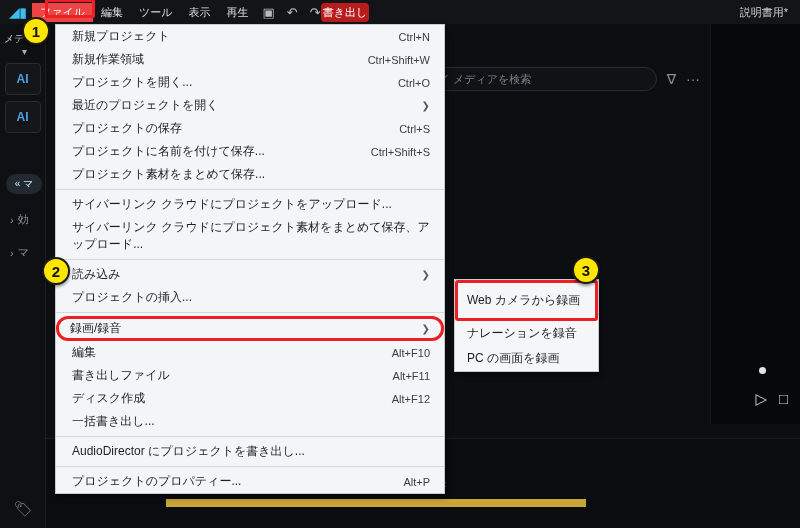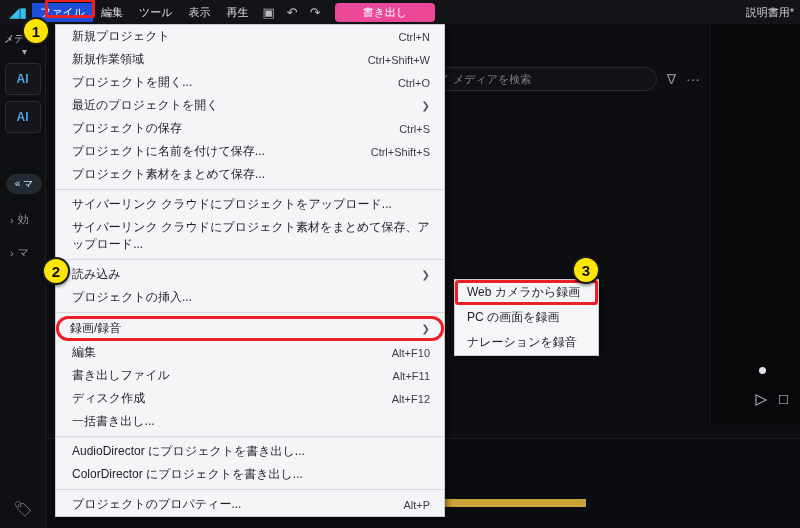--- a/index.html
+++ b/index.html
@@ -2,26 +2,26 @@
 <html><head>
 <meta charset="utf-8">
 <style>
   * { box-sizing: border-box; margin: 0; padding: 0; font-family: "Meiryo", "Hiragino Kaku Gothic Pro", "Yu Gothic", sans-serif; }
   body { width: 800px; height: 528px; background: #0d0e11; color: #cfd1d5; overflow: hidden; position: relative; }
 
   
   .menubar { height: 24px; background: #131417; display: flex; align-items: center; font-size: 11px; }
   .app-icon { width: 28px; height: 20px; margin-left: 4px; display:flex; align-items:center; justify-content:center; color:#39bff0; font-size:13px; font-weight:bold;}
   .menu-item { padding: 2px 8px; color: #dcdde0; cursor: default; }
-  .menu-item.active { background:#1d4ed8; color:#fff; }
+  .menu-item.active { background:#ef4444; color:#fff; }
   .menu-icons { display:flex; gap:12px; margin-left:6px; color:#b8bac0; align-items:center; }
   .menu-icons span { font-size:13px; }
-  .export-btn { background:#ec4899; color:#fff; border-radius:4px; padding:2px 28px; font-size:11px; margin-left:14px; }
+  .export-btn { background:#b91c1c; color:#fff; border-radius:4px; padding:2px 2px; font-size:11px; }
   .menubar .spacer { flex:1; }
-  .proj-name { font-size:11px; color:#d0d0d0; margin-right:6px;}
+  .proj-name { font-size:11px; color:#d0d0d0; margin-right:12px;}
 
   .workspace { position:relative; height: 504px; }
 
   
   .left-rail { position:absolute; left:0; top:0; width:46px; height:100%; background:#0f1013; border-right:1px solid #1e1f24; padding-top:4px;}
   .rail-label { font-size:10px; color:#c8ced6; margin:4px 0 0 4px; }
   .rail-arrow { color:#aaa; font-size:10px; margin-left:22px;}
   .rail-btn { width:36px; height:32px; margin:6px auto 0 auto; border:1px solid #2a2c33; border-radius:4px; display:flex; align-items:center; justify-content:center; color:#4aa3e0; font-size:12px; font-weight:bold; background:#15161a;}
   .rail-item { color:#8d919a; font-size:11px; margin-left:10px; margin-top:18px; display:flex; align-items:center; gap:4px;}
   .rail-bottom { position:absolute; bottom:10px; left:0; width:46px; display:flex; flex-direction:column; align-items:center; gap:10px; color:#7e828a; font-size:15px;}
@@ -45,21 +45,21 @@
 
   
   .dropdown { position:absolute; left:55px; top:0; width:390px; background:#f4f5f7; color:#1d1f23; font-size:12px; border:1px solid #c9cbd1; box-shadow:2px 3px 6px rgba(0,0,0,.45); z-index:10;}
   .dd-item { display:flex; align-items:center; padding:3px 14px 3px 16px; min-height:18px; cursor:default;}
   .dd-shortcut { margin-left:auto; color:#3b3d42; font-size:11px; }
   .dd-sub { margin-left:auto; color:#54575c; font-size:10px; }
   .dd-sep { height:1px; background:#d7d8dc; margin:3px 0;}
   .dd-item.highlight { border:3px solid #ec1f27; border-radius:12px; padding:1px 11px;}
   .submenu { position:absolute; left:454px; top:255px; width:145px; background:#f5f6f8; border:1px solid #c9cbd1; box-shadow:2px 3px 6px rgba(0,0,0,.45); z-index:11; font-size:12px; color:#1d1f23;}
   .submenu .dd-item { padding:4px 12px; min-height:18px;}
-  .submenu .dd-item.highlight { border:3px solid #ec1f27; border-radius:3px; padding:1px 9px; }
+  .submenu .dd-item.highlight { border:3px solid #ec1f27; border-radius:3px; padding:9px 9px; }
 
   
   .menu-highlight { position:absolute; left:45px; top:-1px; width:50px; height:19px; border:3px solid #ec1f27; border-radius:2px; z-index:15; pointer-events:none;}
 
   
   .callout { position:absolute; width:28px; height:28px; border-radius:50%; background:#ffe600; border:2px solid #1a1a1a; color:#111; font-weight:bold; font-size:15px; display:flex; align-items:center; justify-content:center; z-index:20; box-shadow:0 2px 3px rgba(0,0,0,.4);}
   .callout.c1 { left:22px; top:17px; }
   .callout.c2 { left:42px; top:257px; }
   .callout.c3 { left:572px; top:256px; }
 
@@ -193,33 +193,30 @@
         <span>ディスク作成</span>
         <span class="dd-shortcut">Alt+F12</span>
       </div>
       <div class="dd-item">
         <span>一括書き出し...</span>
       </div>
       <div class="dd-sep"></div>
       <div class="dd-item">
         <span>AudioDirector にプロジェクトを書き出し...</span>
       </div>
-      <div class="dd-item">
-        <span>ColorDirector にプロジェクトを書き出し...</span>
-      </div>
       <div class="dd-sep"></div>
       <div class="dd-item">
         <span>プロジェクトのプロパティー...</span>
         <span class="dd-shortcut">Alt+P</span>
       </div>
     </div>
 
   <div class="submenu" id="submenu">
       <div class="dd-item highlight">Web カメラから録画</div>
+      <div class="dd-item">ナレーションを録音</div>
       <div class="dd-item">PC の画面を録画</div>
-      <div class="dd-item">ナレーションを録音</div>
     </div>
 
 </div>
 
 <div class="callout c1">1</div>
 <div class="callout c2">2</div>
 <div class="callout c3">3</div>
 
 </body></html>

